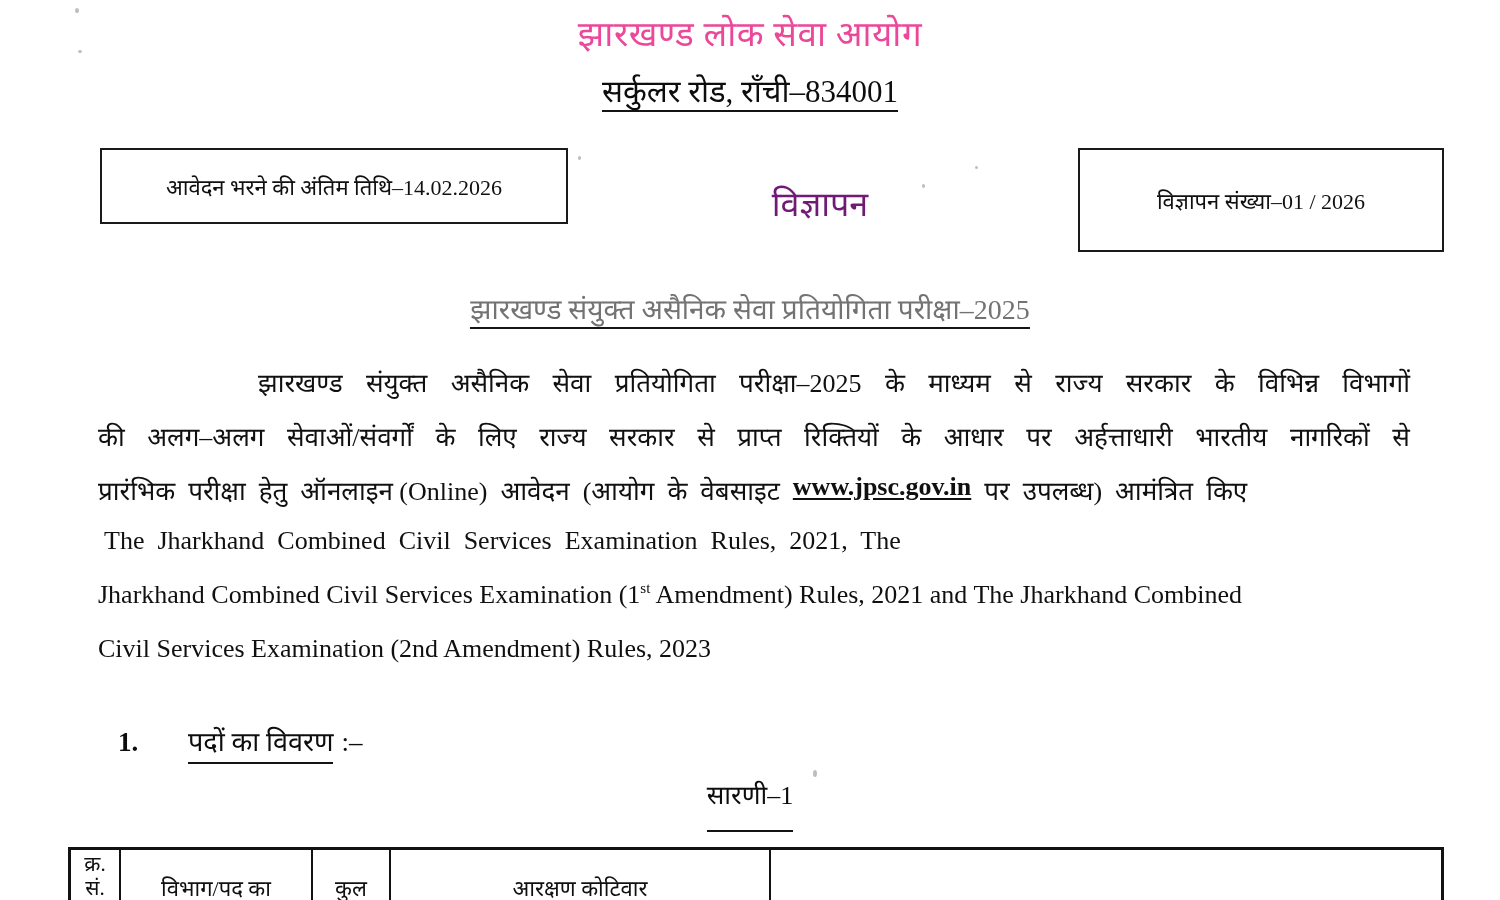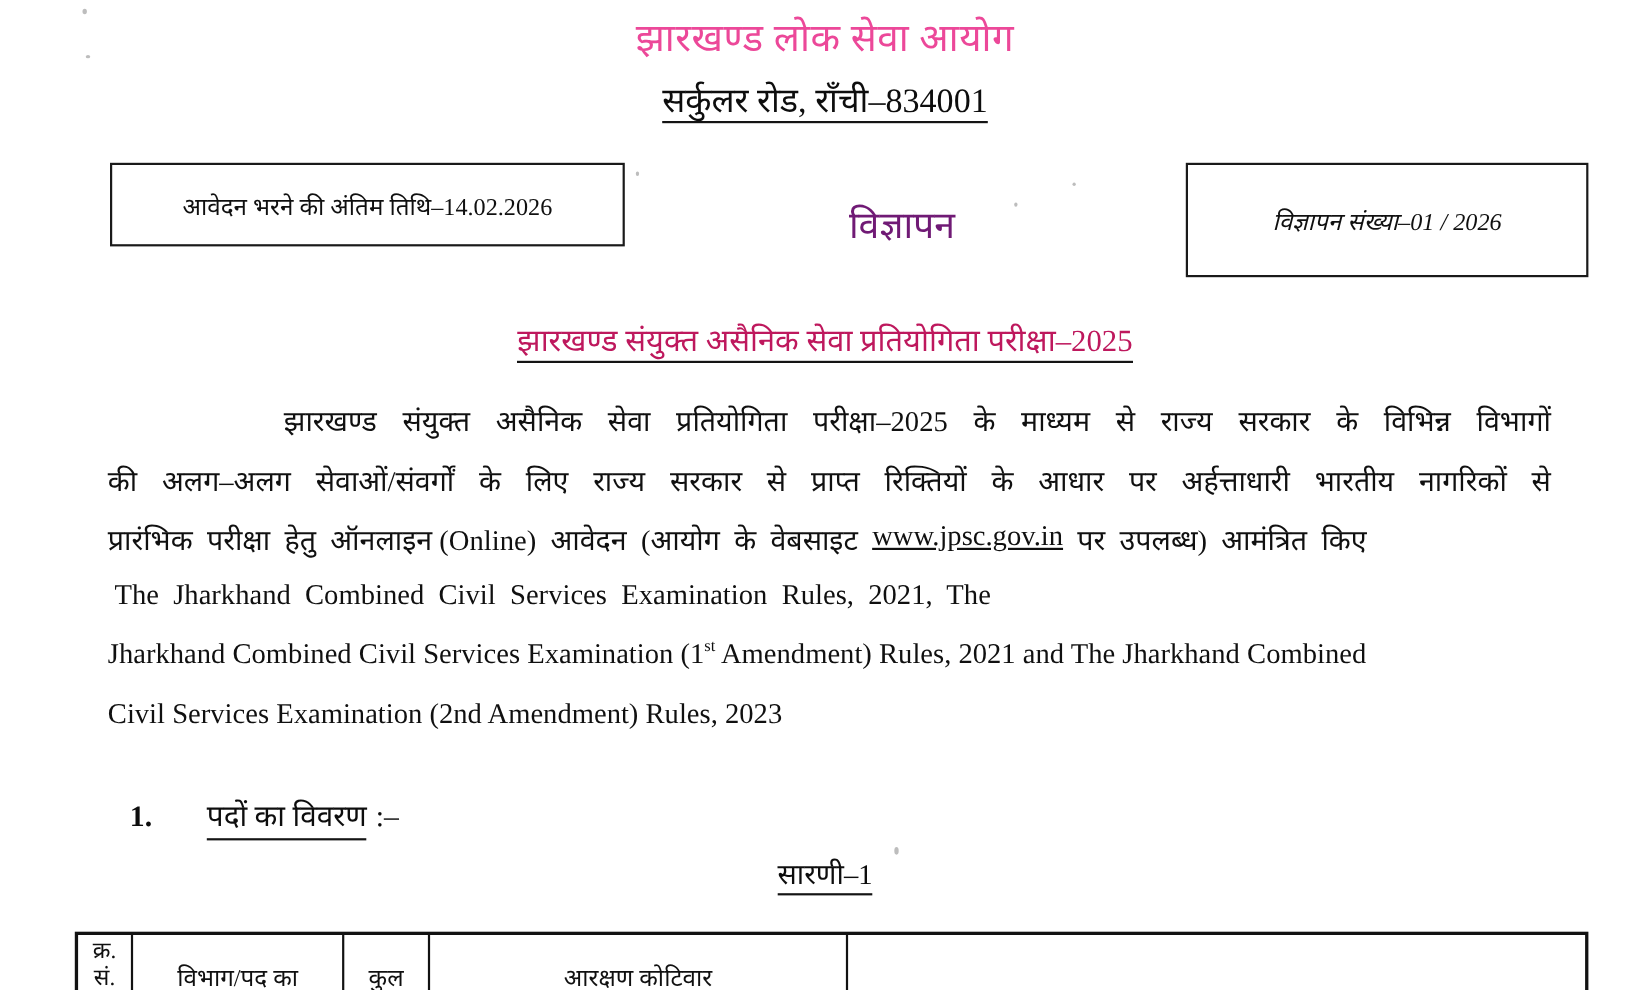--- a/index.html
+++ b/index.html
@@ -65,41 +65,40 @@
     left: 100px;
     top: 148px;
     width: 468px;
     height: 76px;
   }
   .box-right {
     left: 1078px;
     top: 148px;
     width: 366px;
     height: 104px;
-    font-style: italic;
   }
 
   .vigyapan {
     position: absolute;
     left: 660px;
     width: 320px;
     top: 180px;
     text-align: center;
     font-size: 34px;
     color: #701a75;
   }
 
   .exam-title {
     position: absolute;
     left: 0;
     right: 0;
     top: 289px;
     text-align: center;
     font-size: 28px;
-    color: #be185d;
+    color: #737373;
   }
   .exam-title span {
     border-bottom: 2.5px solid #141414;
     padding-bottom: 2px;
   }
 
   .body-block {
     position: absolute;
     left: 98px;
     top: 364px;
@@ -118,21 +117,21 @@
     width: 100%;
     justify-content: space-between;
   }
   .just.indent { padding-left: 160px; }
   .just > span { white-space: pre; }
   .en {
     font-family: "Liberation Serif", "DejaVu Serif", serif;
     font-size: 26px;
   }
   .url {
-    font-weight: normal;
+    font-weight: bold;
     text-decoration: underline;
     text-underline-offset: 3px;
     font-family: "Liberation Serif", "DejaVu Serif", serif;
   }
   sup { font-size: .58em; vertical-align: super; }
 
   .item-1 {
     position: absolute;
     left: 118px;
     top: 722px;
@@ -149,21 +148,21 @@
     position: absolute;
     left: 0;
     right: 0;
     top: 776px;
     text-align: center;
     font-size: 26px;
     color: #0d0d0d;
   }
   .table-caption span {
     border-bottom: 2.5px solid #141414;
-    padding-bottom: 2px;
+    padding-bottom: 20px;
   }
 
   
   .tbl {
     position: absolute;
     left: 68px;
     top: 847px;
     width: 1376px;
     height: 80px;
     border: 3px solid #121212;

